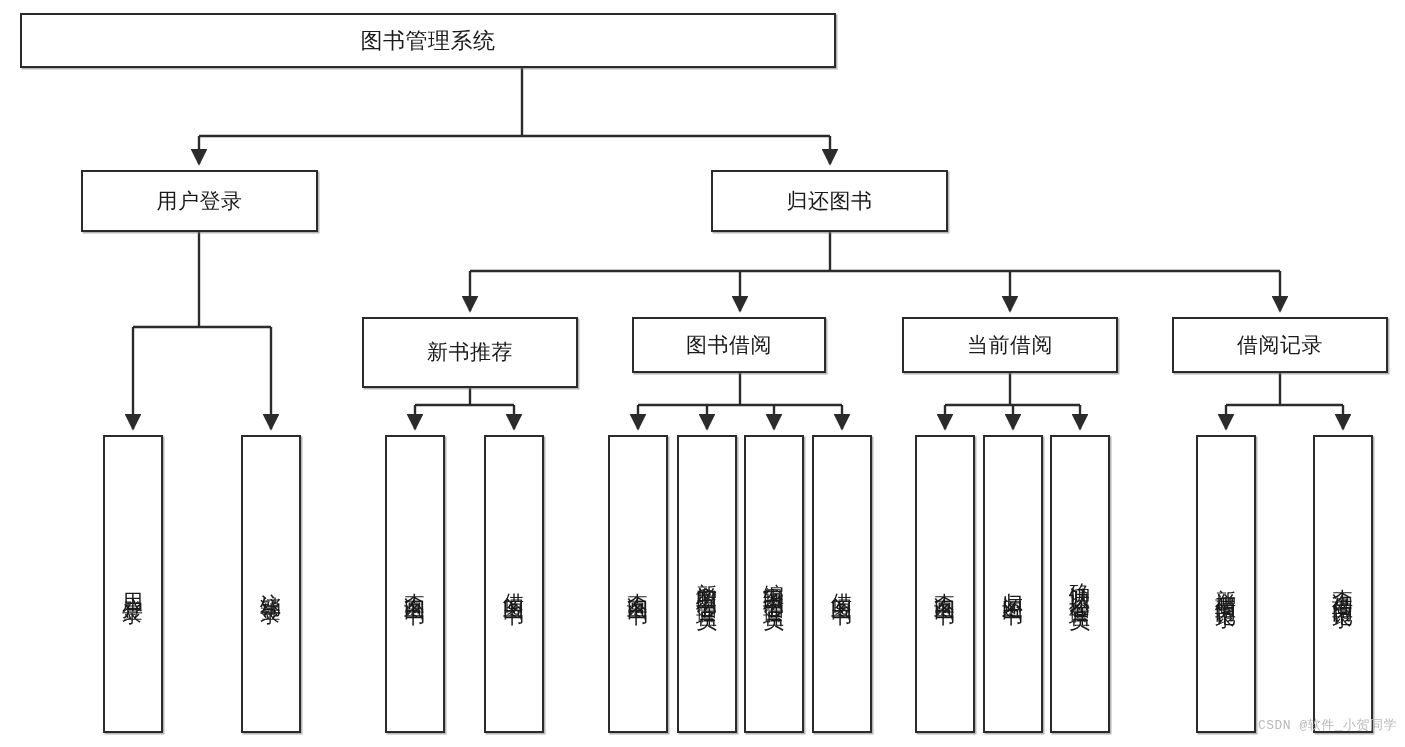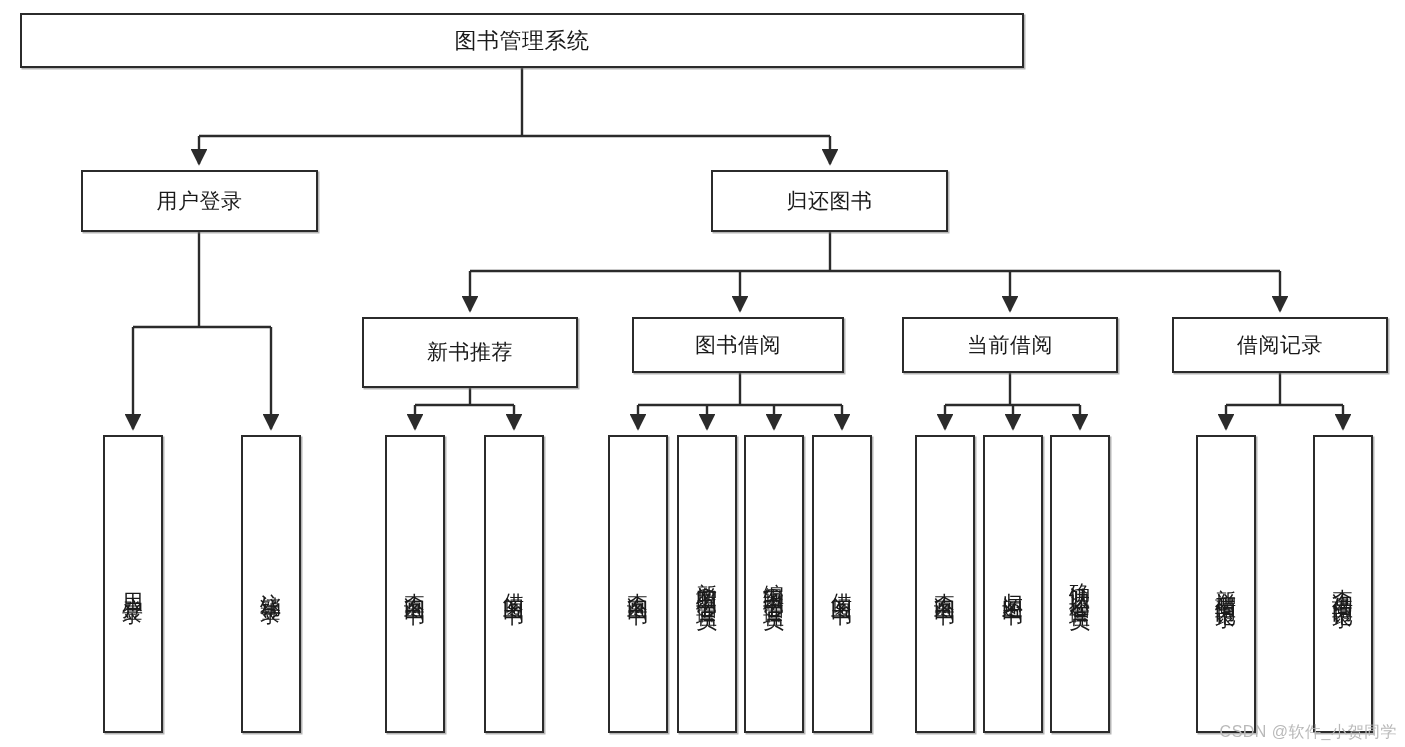--- a/index.html
+++ b/index.html
@@ -63,27 +63,27 @@
     text-orientation: upright;
     font-size: 21px;
     line-height: 1.0;
     letter-spacing: 4px;
     white-space: nowrap;
     max-height: 100%;
   }
   #watermark {
     position: absolute;
     right: 8px;
-    bottom: 4px;
-    font-size: 16px;
+    bottom: 13px;
+    font-size: 13px;
     color: #b9b9b9;
     letter-spacing: 0.5px;
     z-index: 5;
     white-space: nowrap;
-    font-family: Liberation Sans, sans-serif;
+    font-family: Liberation Mono, monospace;
   }
 </style>
 </head>
 <body>
 
 <div id="canvas">
 
   <svg id="edges" viewBox="0 0 1405 747" xmlns="http://www.w3.org/2000/svg">
     <defs>
       <marker id="arrow" viewBox="0 0 10 10" refX="9" refY="5" markerWidth="7" markerHeight="7" orient="auto-start-reverse">
@@ -127,35 +127,35 @@
       <path d="M 1013 405 L 1013 429" marker-end="url(#arrow)"></path>
       <path d="M 1080 405 L 1080 429" marker-end="url(#arrow)"></path>
 
       <path d="M 1280 373 L 1280 405"></path>
       <path d="M 1226 405 L 1343 405"></path>
       <path d="M 1226 405 L 1226 429" marker-end="url(#arrow)"></path>
       <path d="M 1343 405 L 1343 429" marker-end="url(#arrow)"></path>
     </g>
   </svg>
 
-  <div class="node horiz root" style="left: 20px; top: 13px; width: 1004px; height: 55px;">
+  <div class="node horiz root" style="left: 20px; top: 13px; width: 816px; height: 55px;">
     <span class="label">图书管理系统</span>
   </div>
 
   <div class="node horiz" style="left: 81px; top: 170px; width: 237px; height: 62px;">
     <span class="label">用户登录</span>
   </div>
   <div class="node horiz" style="left: 711px; top: 170px; width: 237px; height: 62px;">
     <span class="label">归还图书</span>
   </div>
 
   <div class="node horiz" style="left: 362px; top: 317px; width: 216px; height: 71px;">
     <span class="label">新书推荐</span>
   </div>
-  <div class="node horiz" style="left: 632px; top: 317px; width: 212px; height: 56px;">
+  <div class="node horiz" style="left: 632px; top: 317px; width: 194px; height: 56px;">
     <span class="label">图书借阅</span>
   </div>
   <div class="node horiz" style="left: 1172px; top: 317px; width: 216px; height: 56px;">
     <span class="label">借阅记录</span>
   </div>
   <div class="node horiz" style="left: 902px; top: 317px; width: 216px; height: 56px;">
     <span class="label">当前借阅</span>
   </div>
 
   <div class="node vert" style="left: 103px; top: 435px; width: 60px; height: 298px;">

